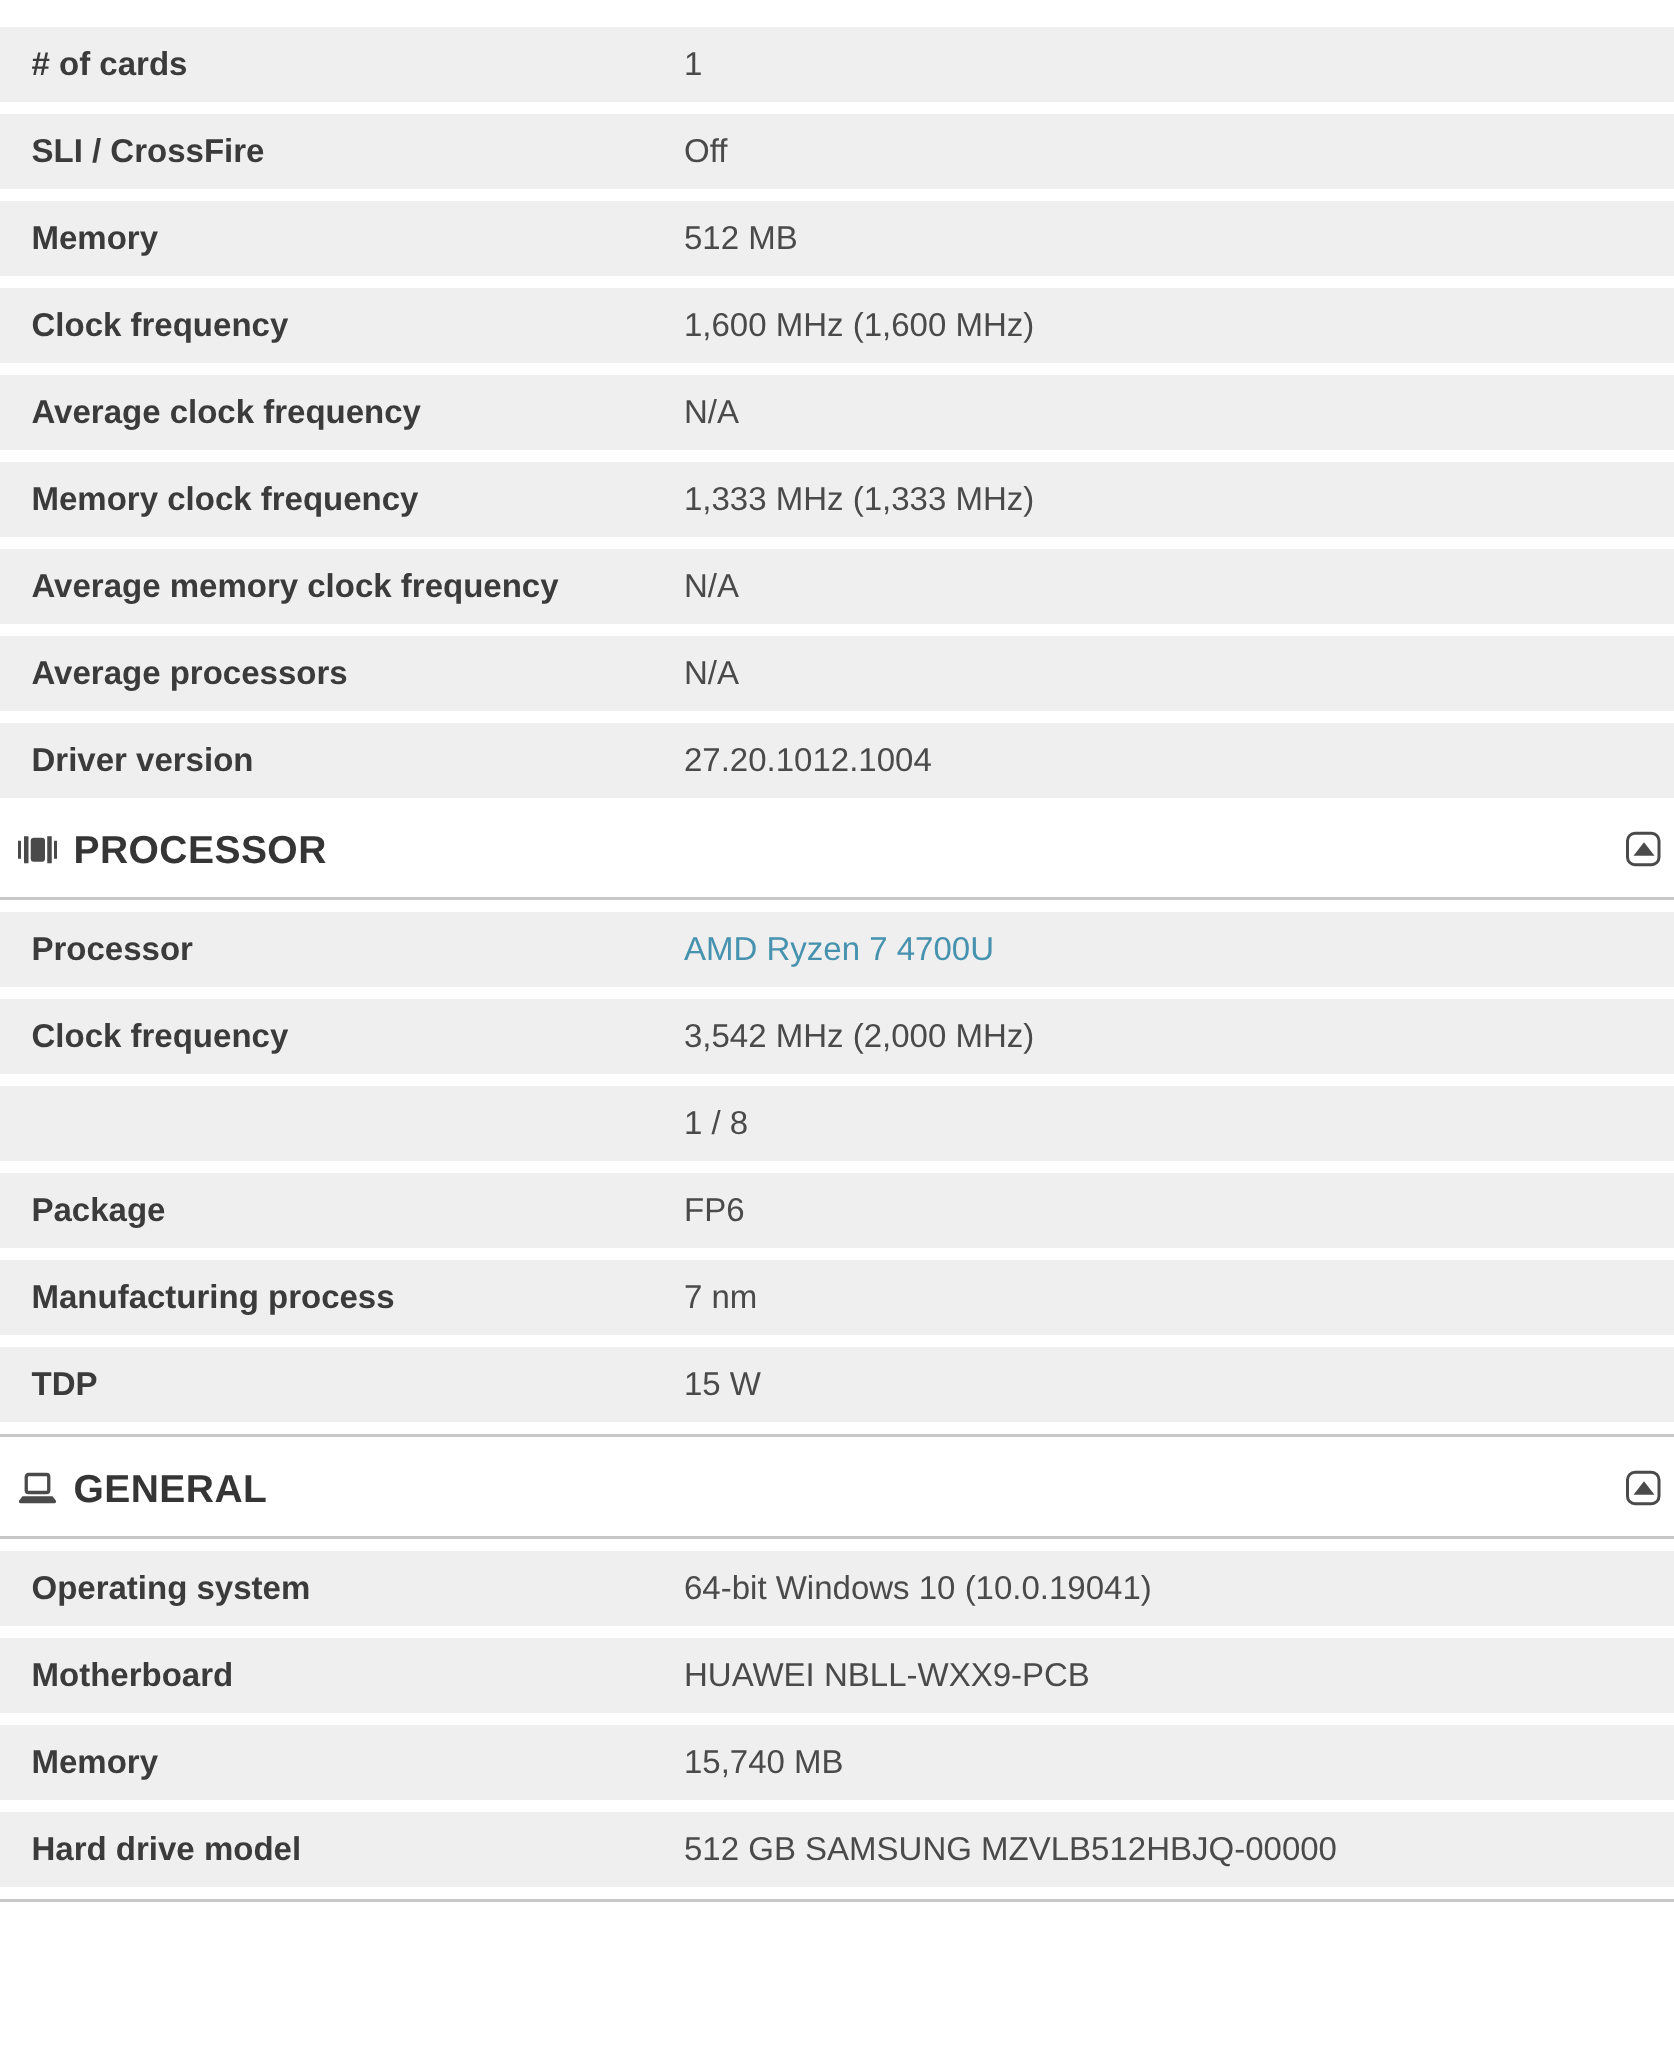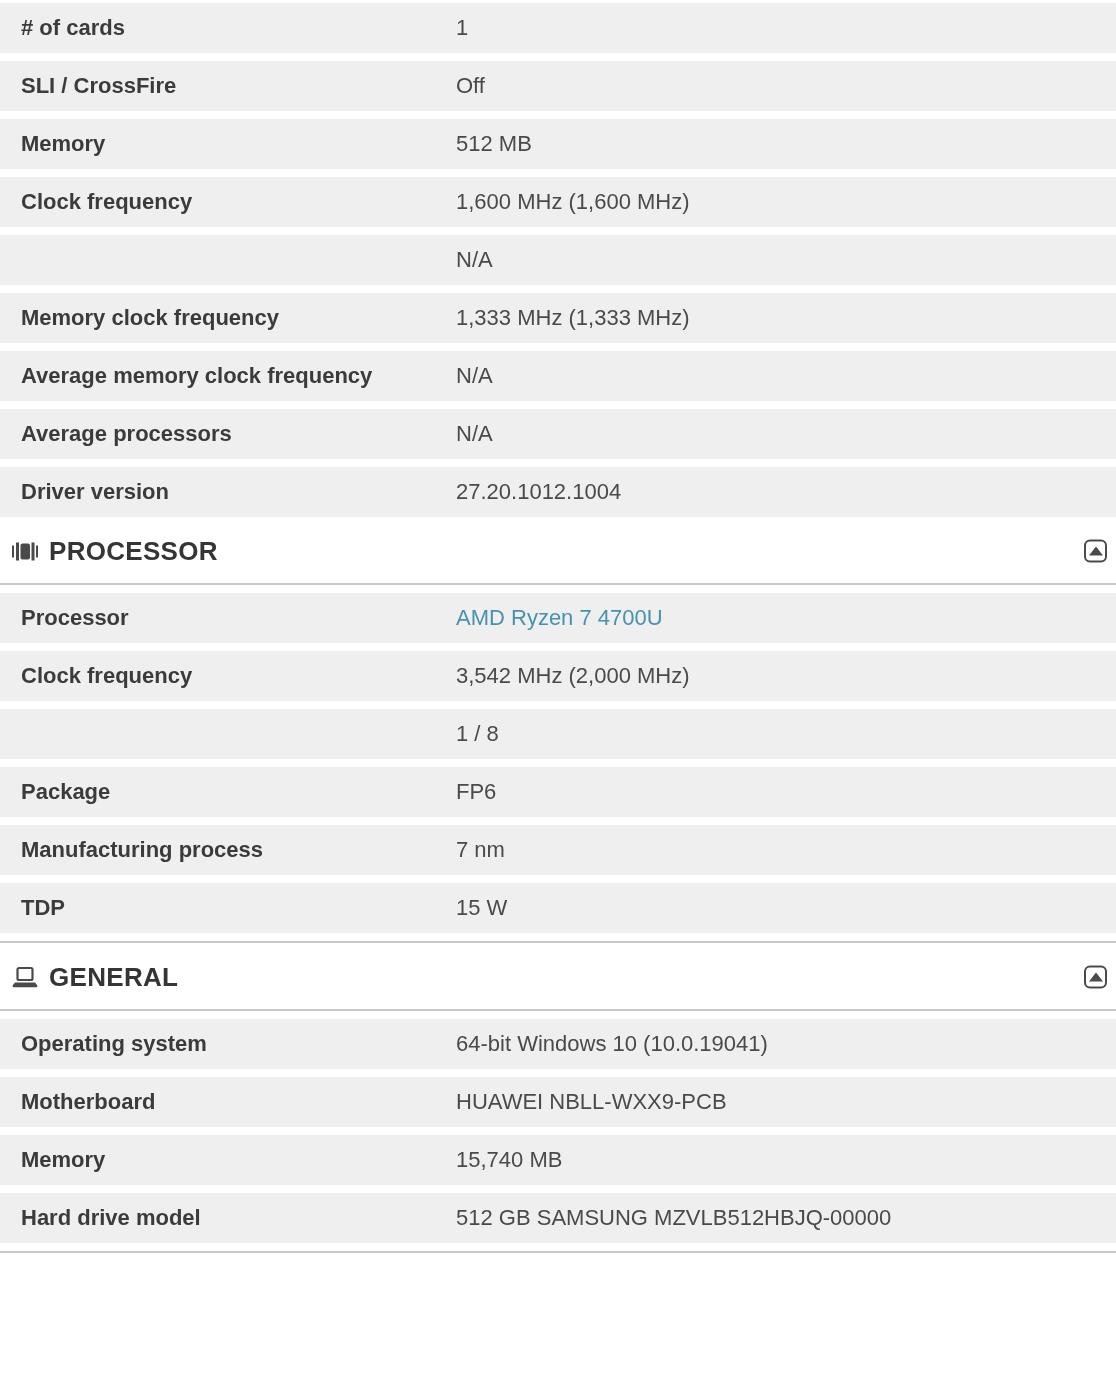--- a/index.html
+++ b/index.html
@@ -1,21 +1,21 @@
 <!DOCTYPE html>
 <html><head>
 <meta charset="utf-8">
 <style>
   html,body { margin:0; padding:0; background:#ffffff; }
   body {
     width:1116px; height:1378px;
     font-family:"Liberation Sans", sans-serif;
     position:relative; overflow:hidden;
   }
-  .page { padding-top:3px; }
+  .page { padding-top:18px; }
 
   
   .row {
     position:relative;
     height:50px;
     margin-bottom:8px;
     background:#efefef;
   }
   .row .label {
     position:absolute; left:21px; top:50%; transform:translateY(-50%);
@@ -73,20 +73,21 @@
     </div>
     <div class="row">
       <span class="label">Memory</span>
       <span class="value">512 MB</span>
     </div>
     <div class="row">
       <span class="label">Clock frequency</span>
       <span class="value">1,600 MHz (1,600 MHz)</span>
     </div>
     <div class="row">
+      <span class="label">Average clock frequency</span>
       <span class="value">N/A</span>
     </div>
     <div class="row">
       <span class="label">Memory clock frequency</span>
       <span class="value">1,333 MHz (1,333 MHz)</span>
     </div>
     <div class="row">
       <span class="label">Average memory clock frequency</span>
       <span class="value">N/A</span>
     </div>

